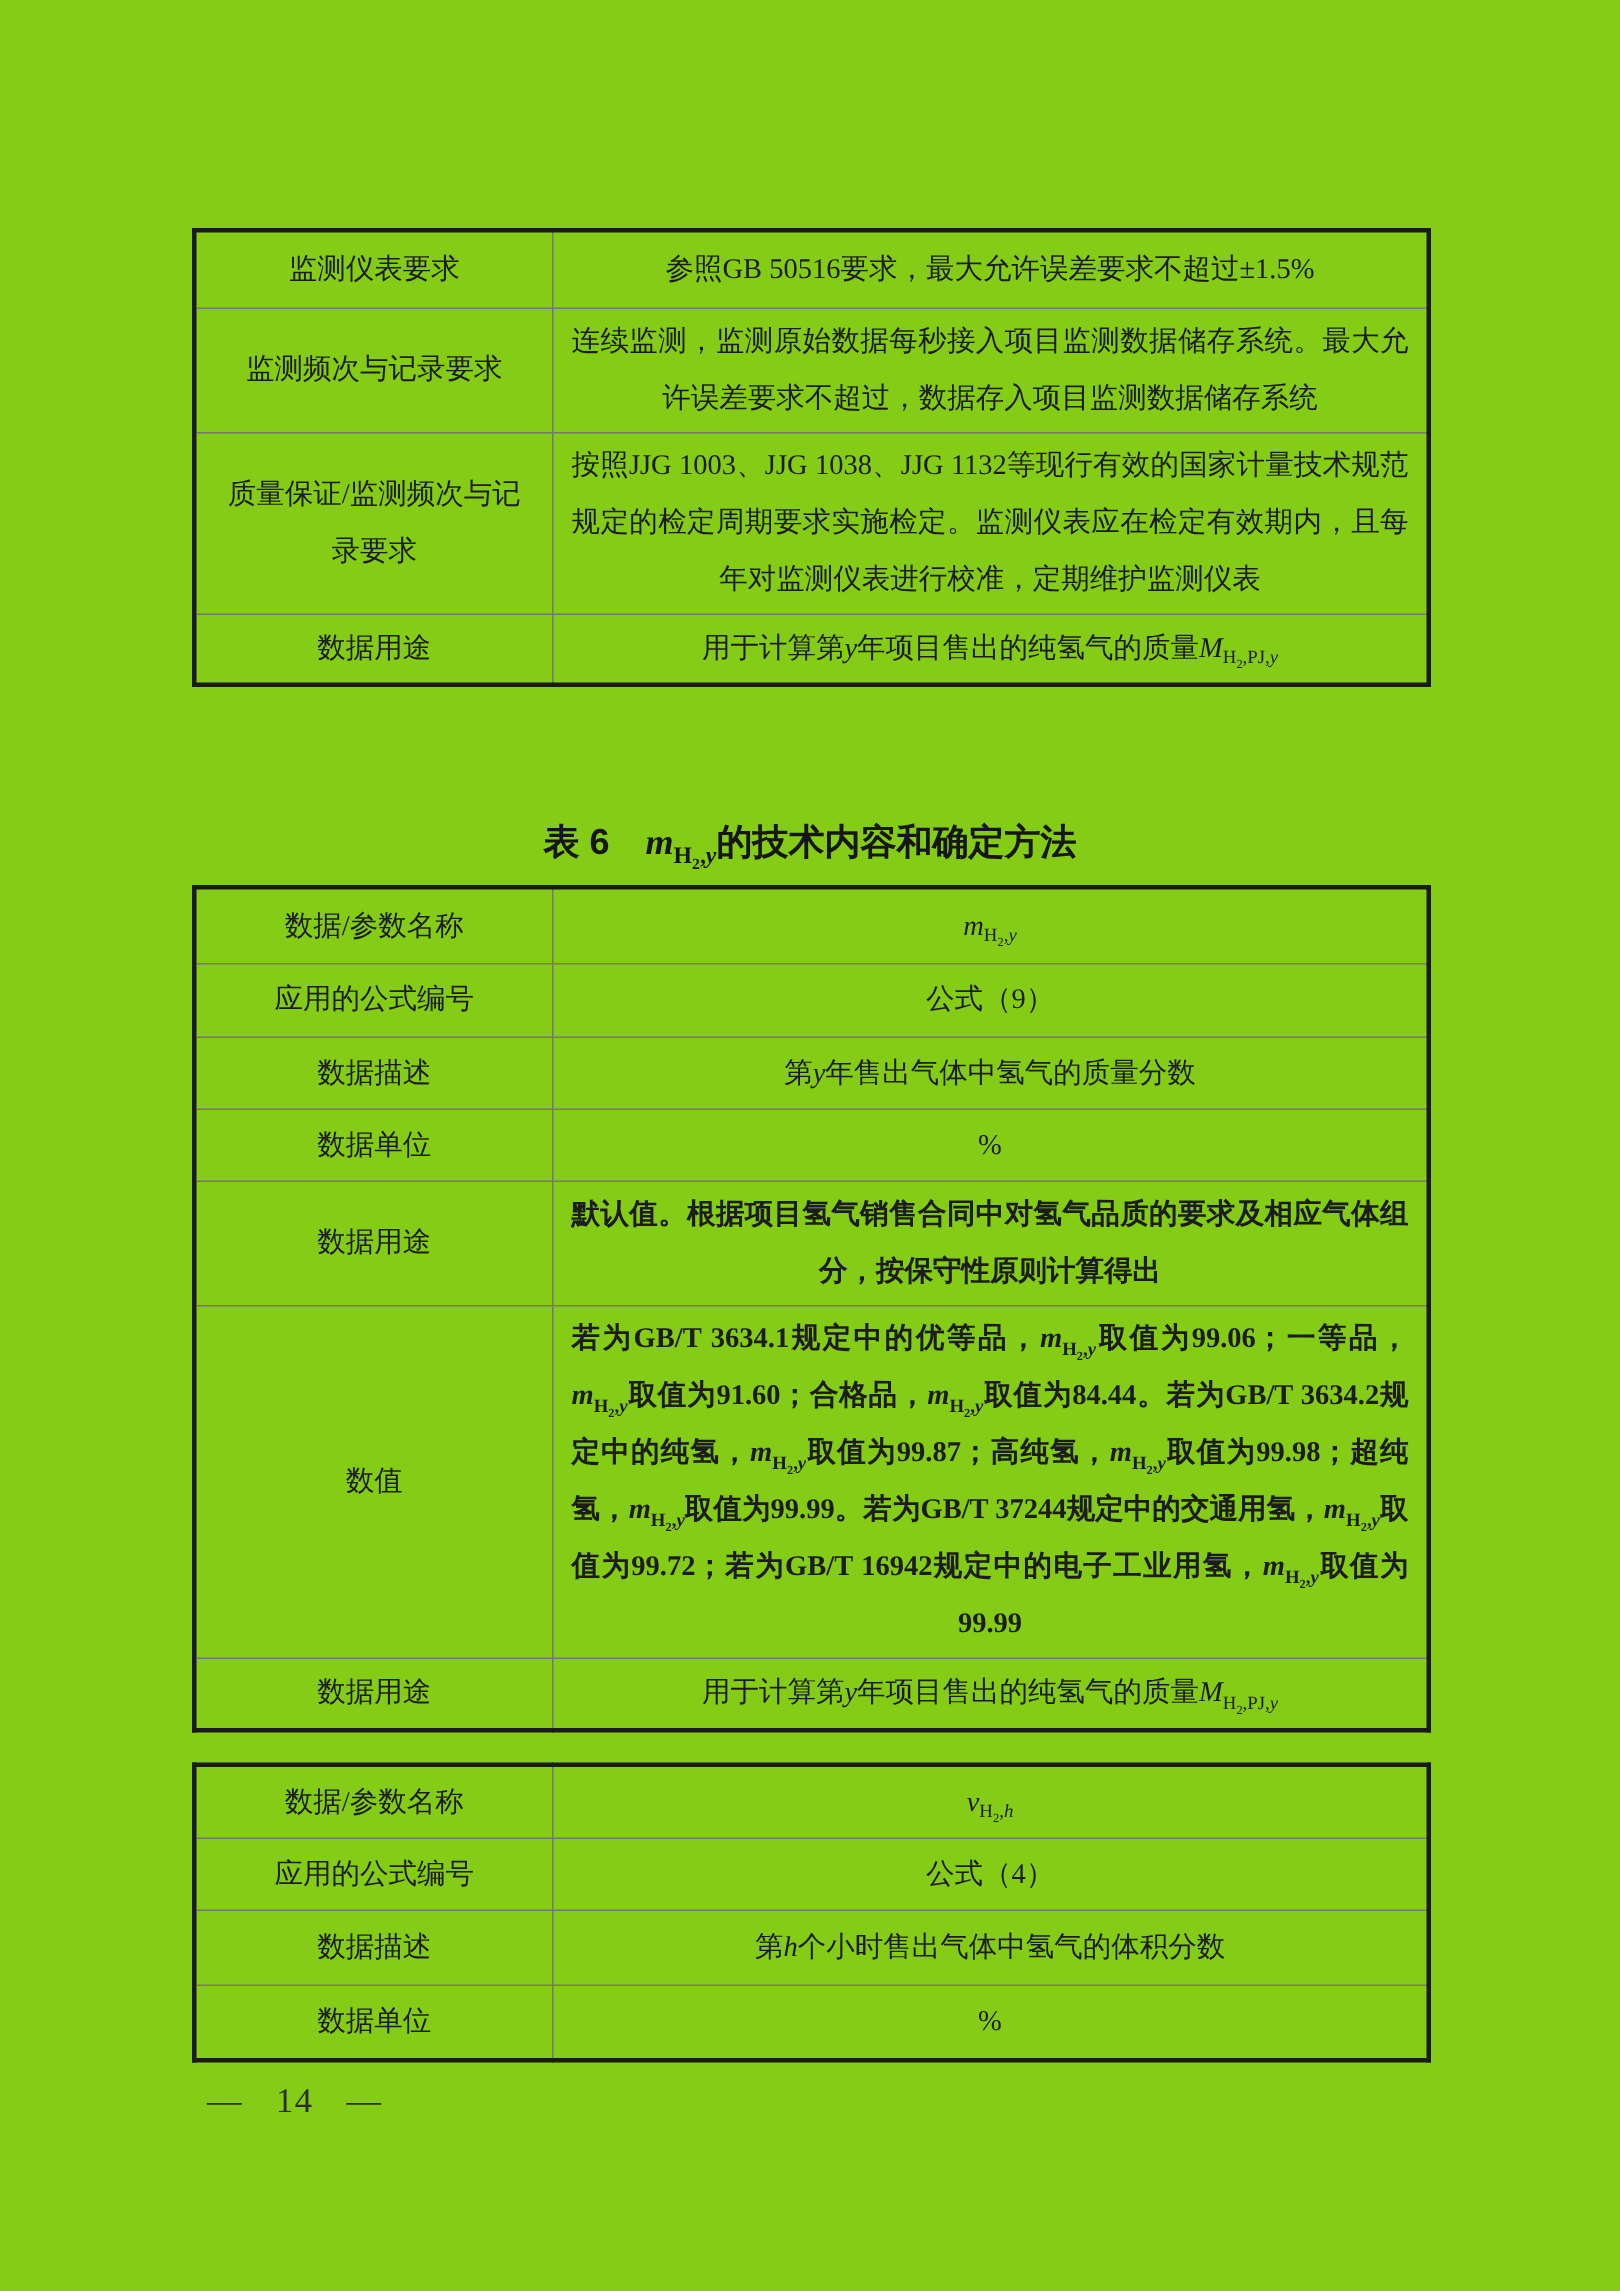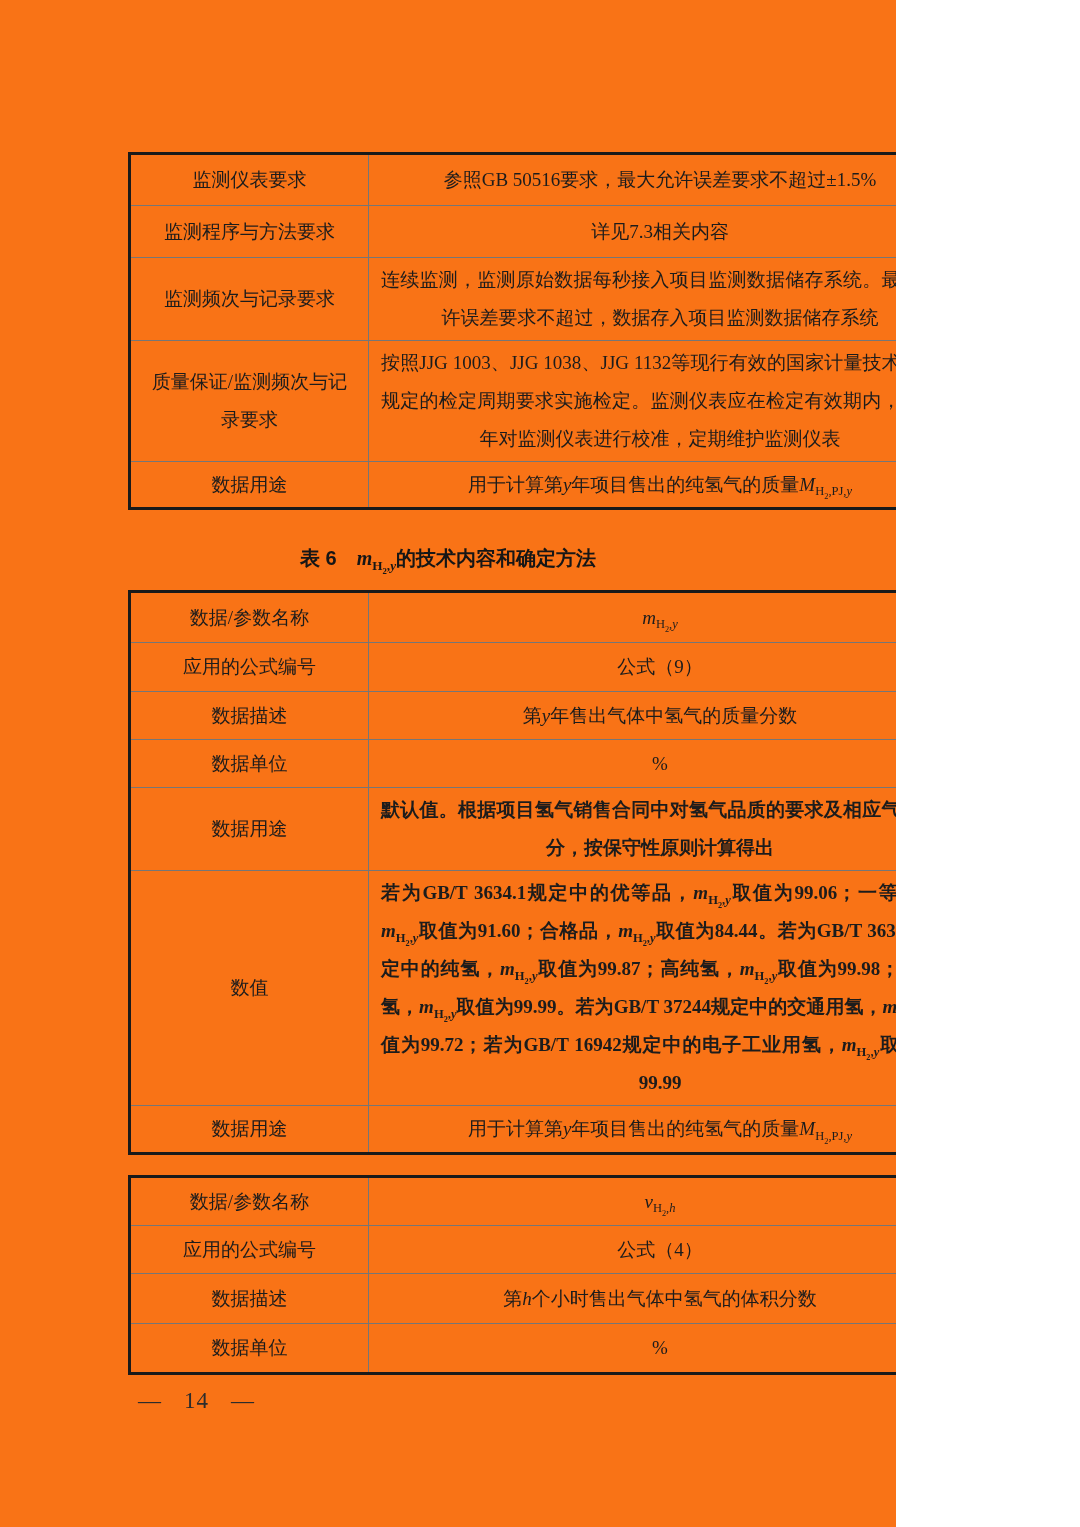--- a/index.html
+++ b/index.html
@@ -2,23 +2,23 @@
 <html><head>
 <meta charset="utf-8">
 <style>
   html, body {
     margin: 0;
     padding: 0;
     background: #ffffff;
   }
   .page {
     position: relative;
-    width: 896px;
+    width: 1080px;
     height: 1527px;
-    background: #f97316;
+    background: #84cc16;
     font-family: "Liberation Serif", "DejaVu Serif", serif;
     color: #1c1c1c;
     overflow: hidden;
   }
   table.doc-table {
     position: absolute;
     left: 128px;
     width: 826px;
     border-collapse: collapse;
     table-layout: fixed;
@@ -48,21 +48,21 @@
   .r114 { height: 114px; } .r51 { height: 51px; } .r49 { height: 49px; }
   .r48 { height: 48px; } .r69 { height: 69px; } .r175 { height: 175px; }
   .r50 { height: 50px; }
   .tbl-title {
     position: absolute;
     left: 0;
     width: 100%;
     text-align: center;
     font-family: "Liberation Sans", "DejaVu Sans", sans-serif;
     font-weight: bold;
-    font-size: 20px;
+    font-size: 24px;
     color: #161616;
   }
   .tbl-title i, .tbl-title sub {
     font-family: "Liberation Serif", "DejaVu Serif", serif;
   }
   sub {
     font-size: 0.66em;
     line-height: 0;
   }
   i {
@@ -87,24 +87,20 @@
 
   <table class="doc-table" style="top:152px">
     <colgroup>
         <col style="width:239px">
         <col>
       </colgroup>
     <tbody>
         <tr class="r52">
       <td class="label-cell">监测仪表要求</td>
       <td class="value-cell">参照GB 50516要求，最大允许误差要求不超过±1.5%</td>
-    </tr>
-    <tr class="r52">
-      <td class="label-cell">监测程序与方法要求</td>
-      <td class="value-cell">详见7.3相关内容</td>
     </tr>
     <tr class="r80">
       <td class="label-cell">监测频次与记录要求</td>
       <td class="value-cell">连续监测，监测原始数据每秒接入项目监测数据储存系统。最大允许误差要求不超过，数据存入项目监测数据储存系统</td>
     </tr>
     <tr class="r114">
       <td class="label-cell">质量保证/监测频次与记录要求</td>
       <td class="value-cell">按照JJG 1003、JJG 1038、JJG 1132等现行有效的国家计量技术规范规定的检定周期要求实施检定。监测仪表应在检定有效期内，且每年对监测仪表进行校准，定期维护监测仪表</td>
     </tr>
     <tr class="r47">

